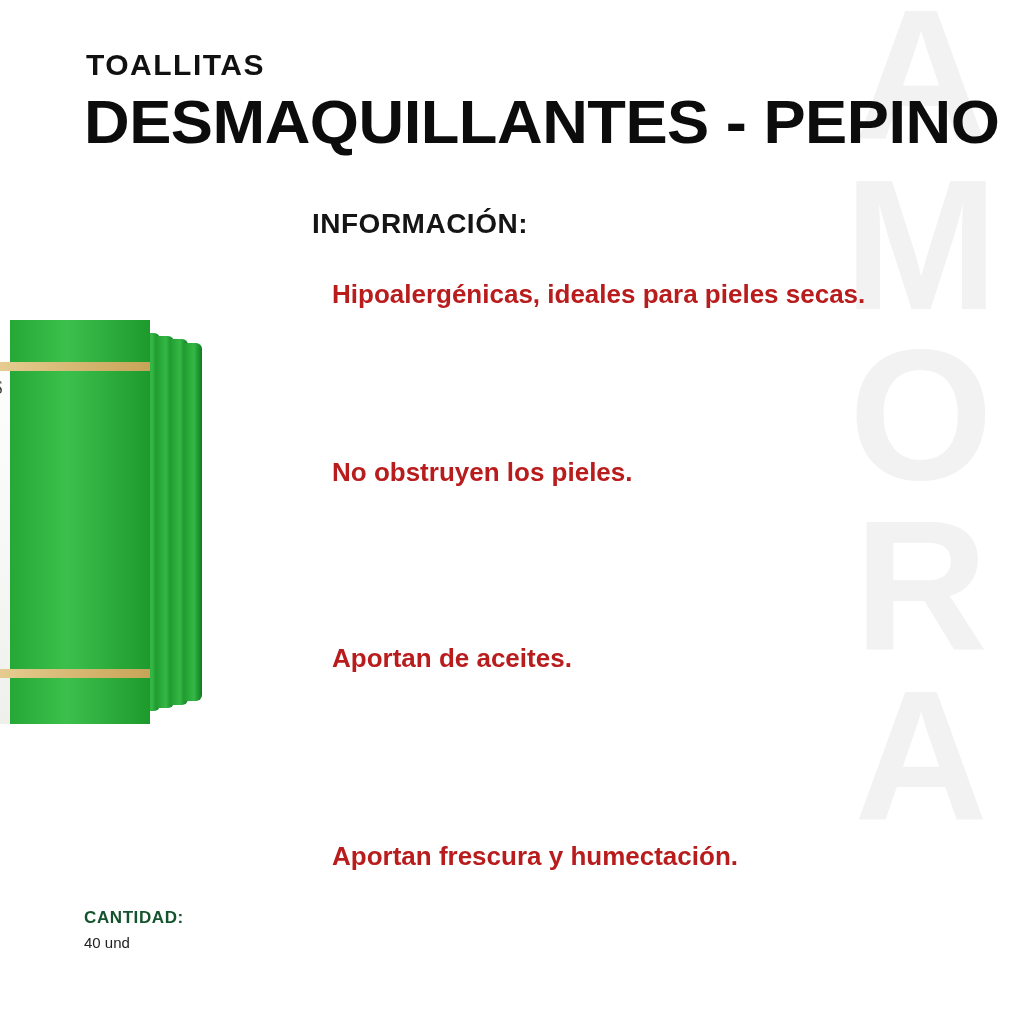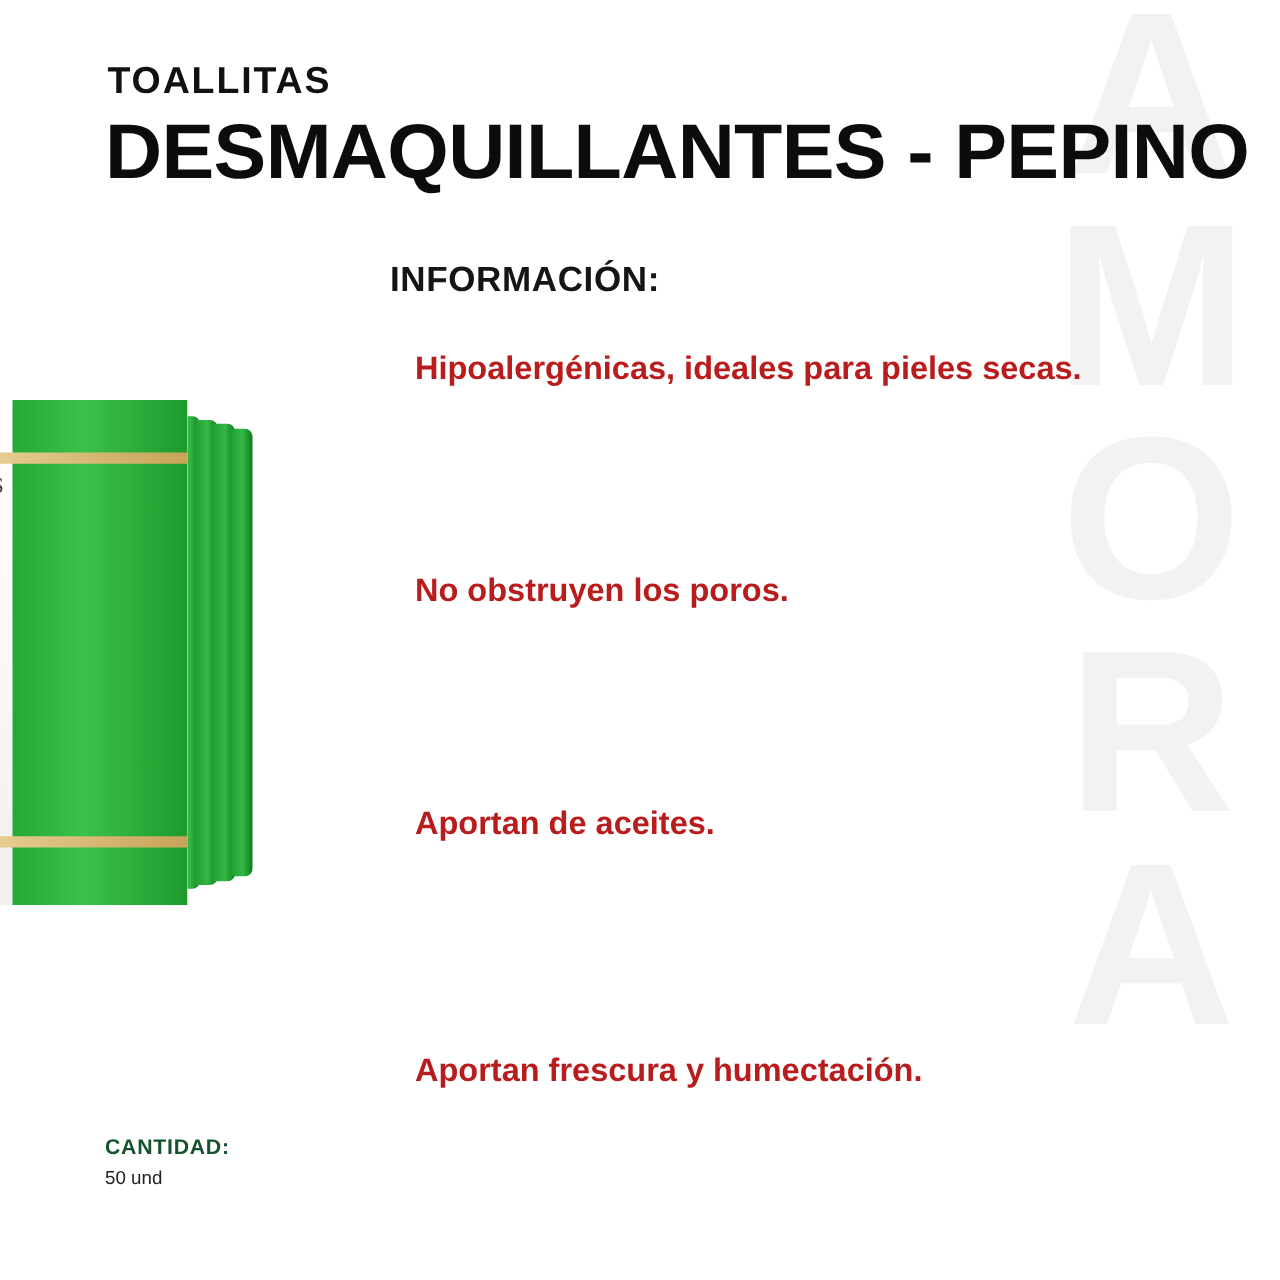--- a/index.html
+++ b/index.html
@@ -201,26 +201,26 @@
   <span>O</span>
   <span>R</span>
   <span>A</span>
 </div>
 
 <div class="kicker">TOALLITAS</div>
 <div class="title">DESMAQUILLANTES - PEPINO</div>
 
 <div class="info-label">INFORMACIÓN:</div>
 <div class="bullet b1">Hipoalergénicas, ideales para pieles secas.</div>
-<div class="bullet b2">No obstruyen los poros.</div>
+<div class="bullet b2">No obstruyen los pieles.</div>
 <div class="bullet b3">Aportan de aceites.</div>
 <div class="bullet b4">Aportan frescura y humectación.</div>
 
 <div class="qty-label">CANTIDAD:</div>
-<div class="qty-value">50 und</div>
+<div class="qty-value">40 und</div>
 
 <div class="product">
   <div class="stack">
     <i></i>
     <i></i>
     <i></i>
     <i></i>
     <i></i>
   </div>
   <div class="pack">

